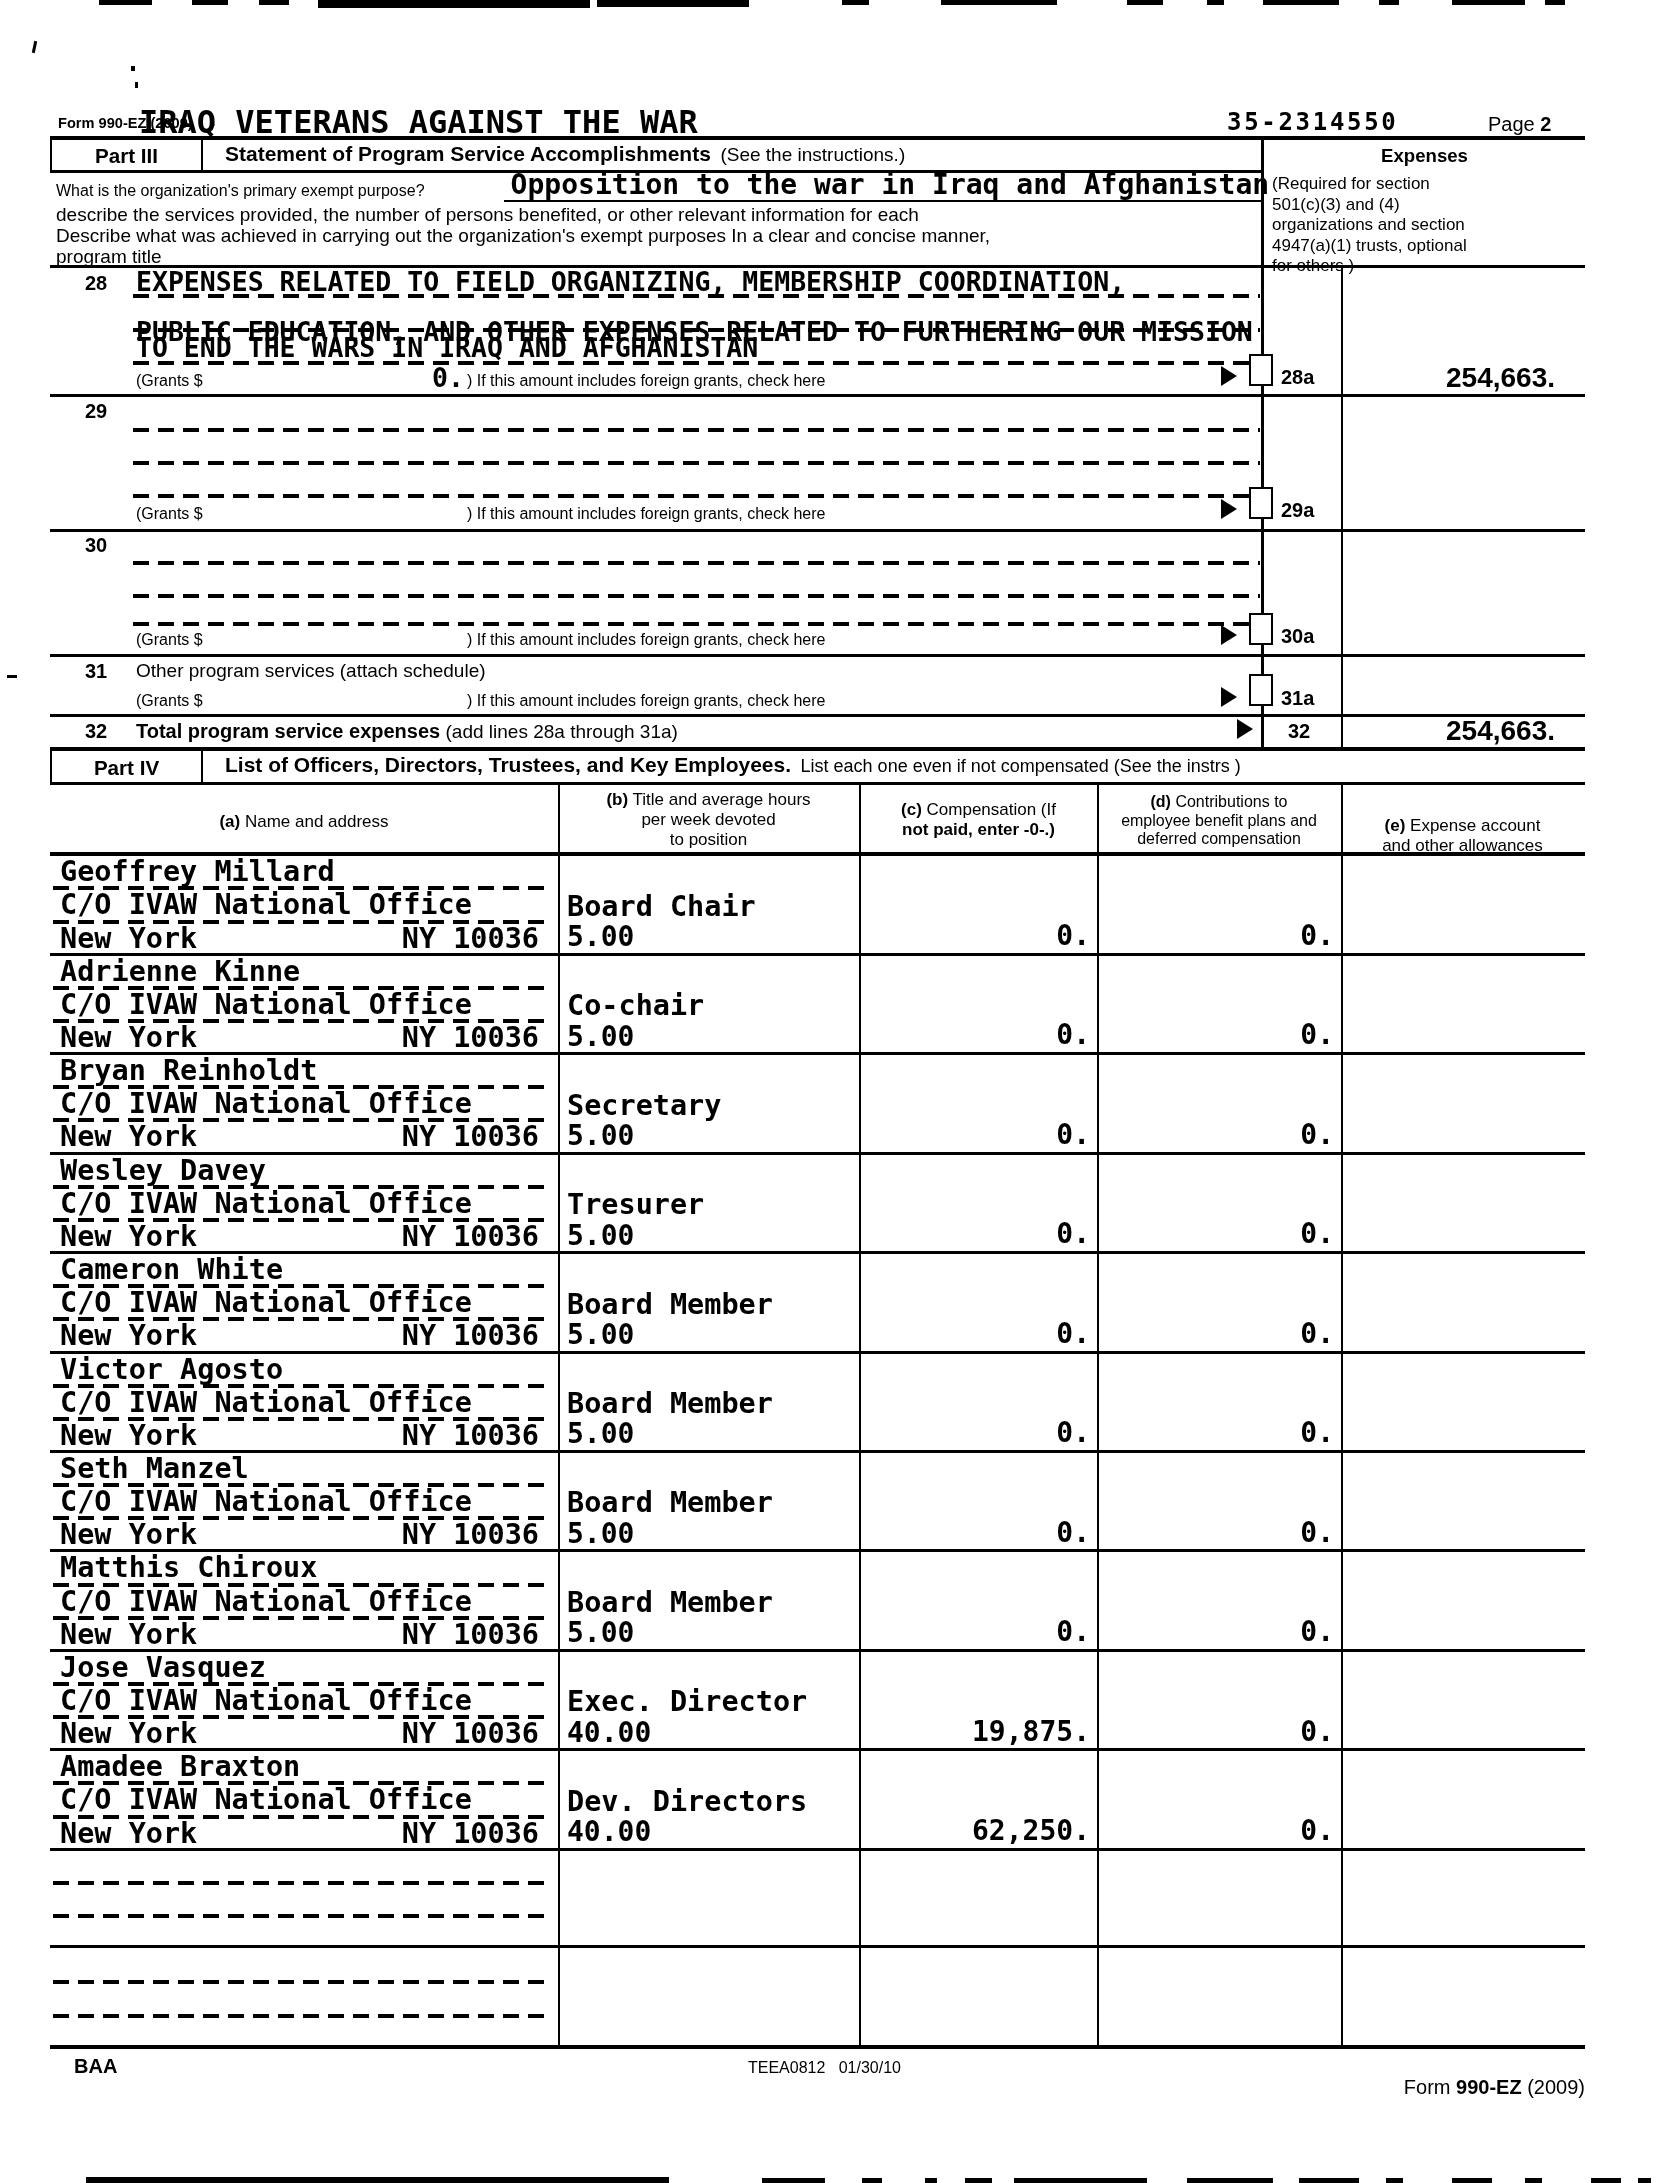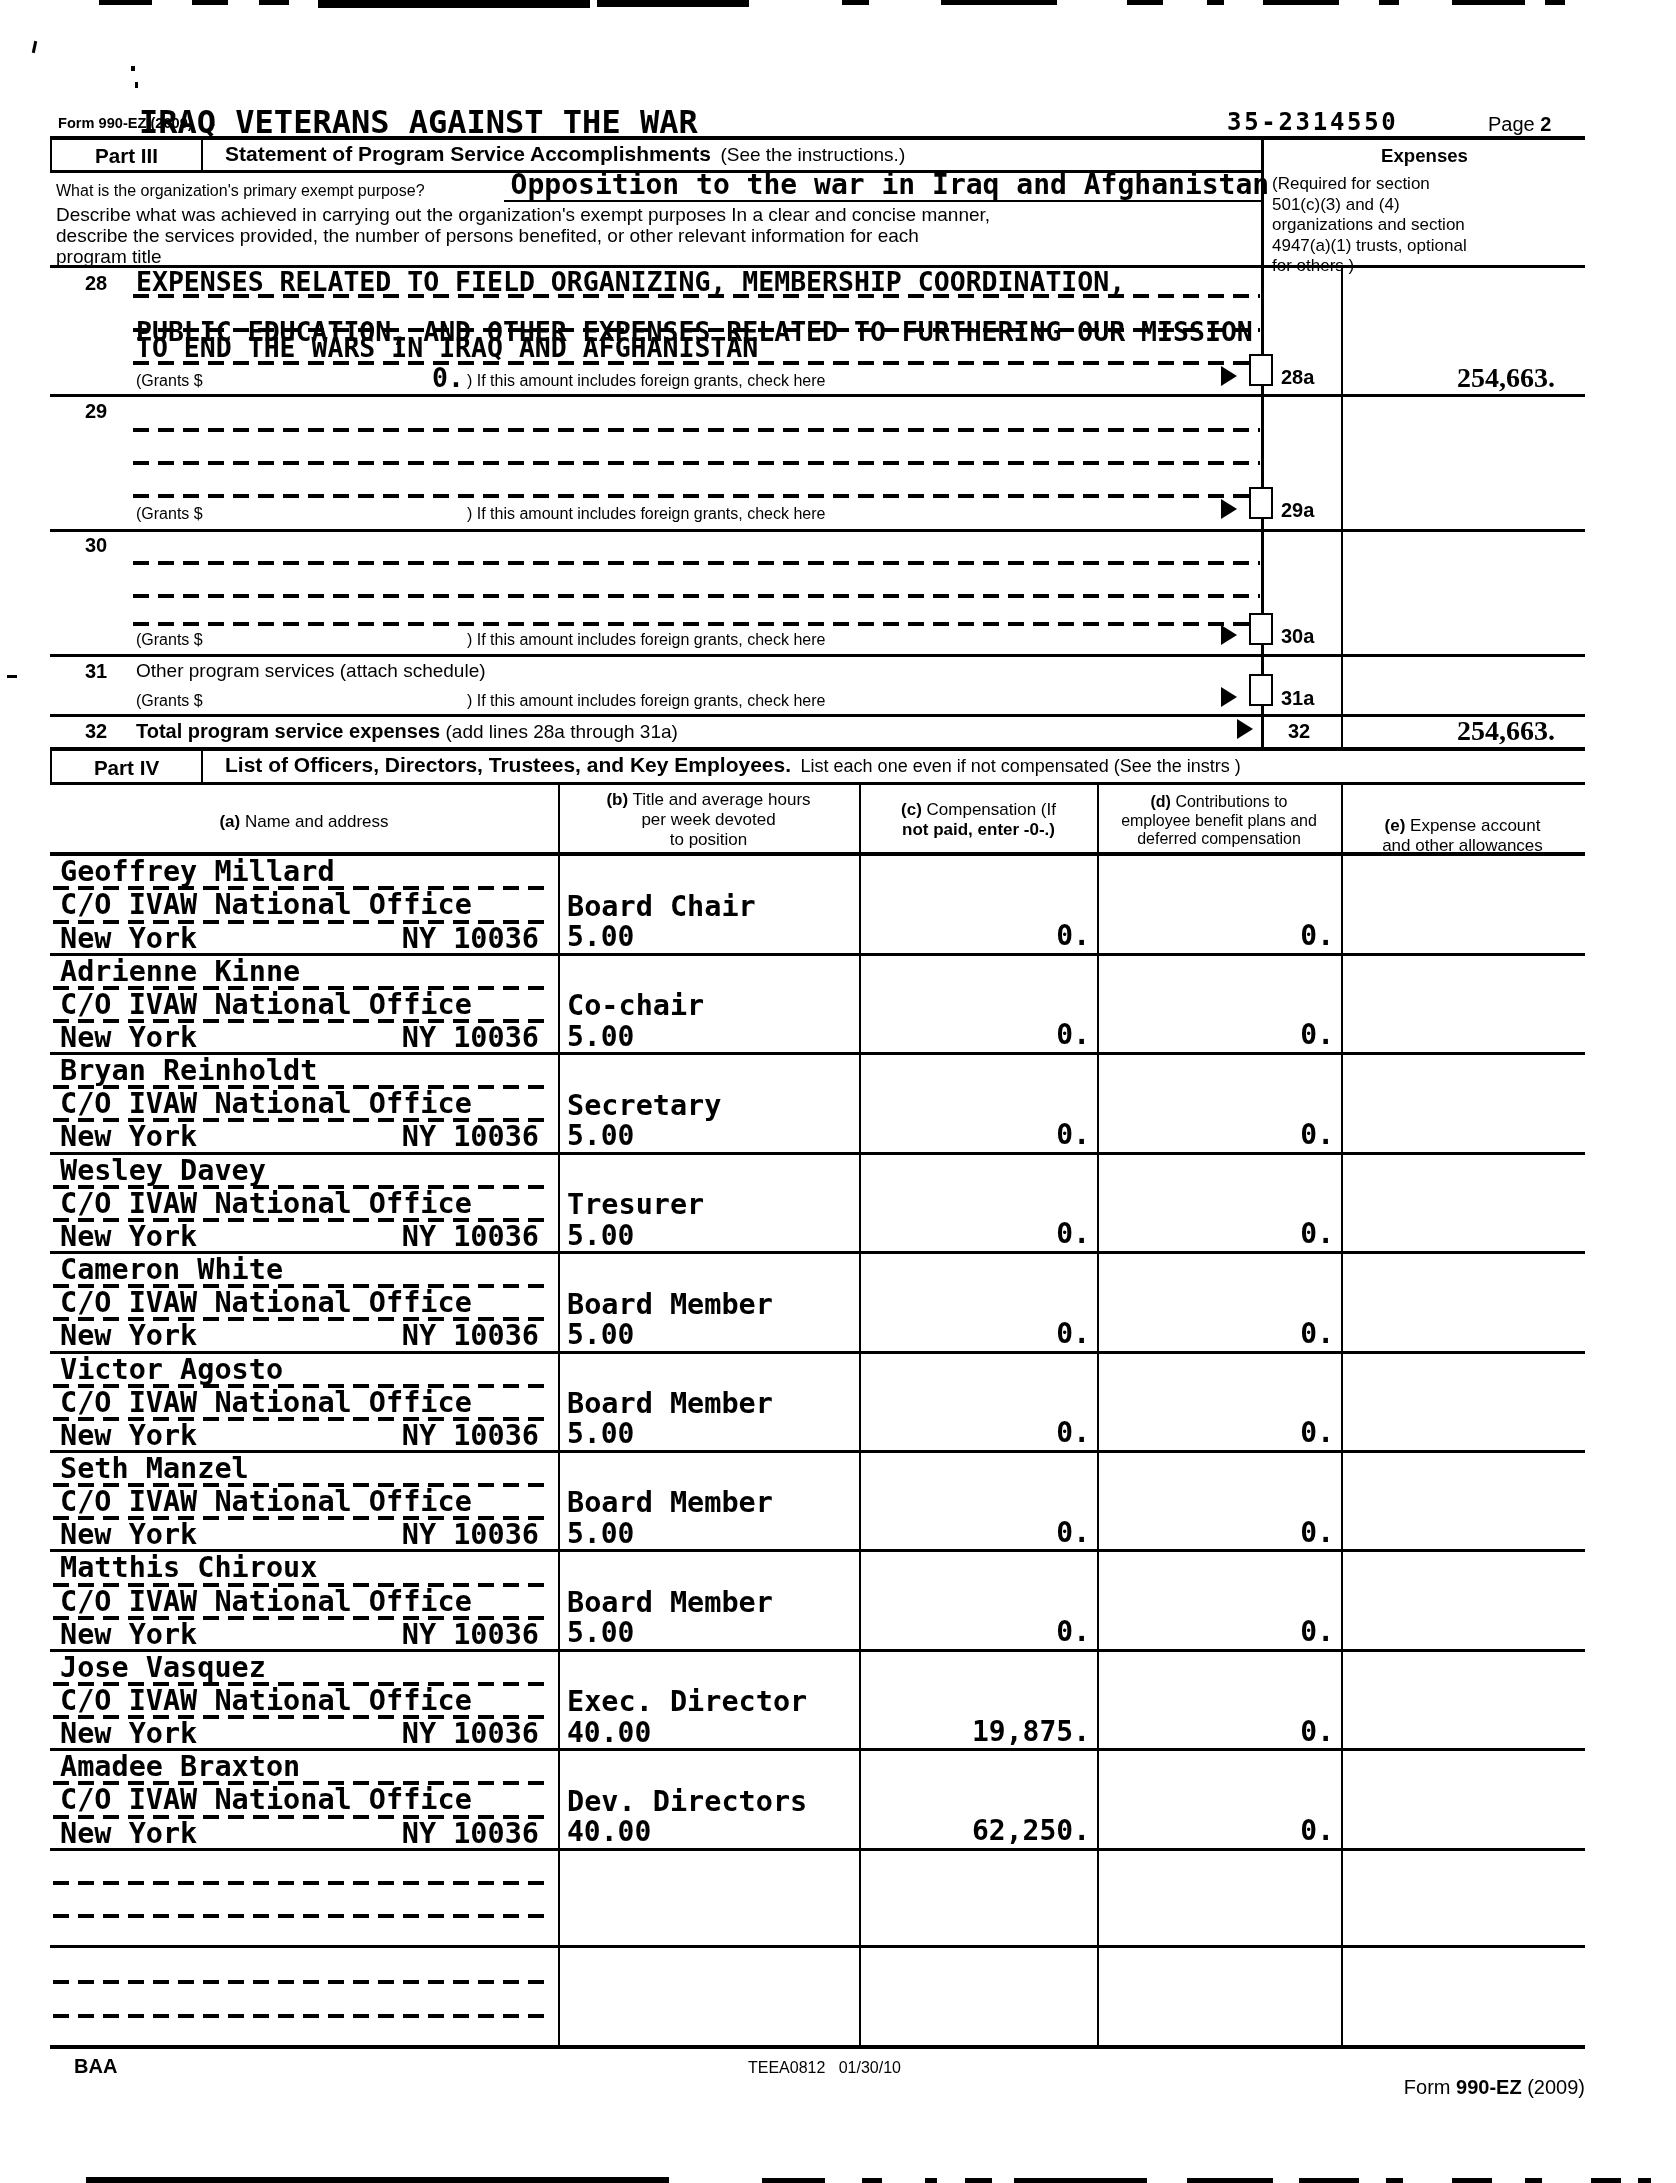--- a/index.html
+++ b/index.html
@@ -15,21 +15,21 @@
   .hline{background:#000;}
   .vline{background:#000;}
   .dash{height:4px;background:repeating-linear-gradient(90deg,#000 0 16px,transparent 16px 25px);}
   .b{font-weight:bold;}
   .sm{font-size:16px;line-height:21px;}
   .body30{font-size:20px;line-height:22.5px;white-space:pre;}
   .note{font-size:17px;line-height:20.6px;}
   .cbx{border:2.7px solid #000;background:#fff;width:20px;height:28px;}
   .arr{width:0;height:0;border-top:10px solid transparent;border-bottom:10px solid transparent;border-left:16.6px solid #000;}
   .rowlabel{font-size:20px;font-weight:bold;}
-  .amount{font-family:Liberation Serif, serif;font-weight:bold;font-size:28px;line-height:29px;text-align:right;}
+  .amount{font-family:Liberation Sans, sans-serif;font-weight:bold;font-size:28px;line-height:29px;text-align:right;}
   .partbox{font-size:20.6px;font-weight:bold;text-align:center;}
   .bartitle{font-size:21px;font-weight:bold;}
   .barnote{font-size:19px;font-weight:normal;}
   .colhdr{font-size:17px;line-height:20px;text-align:center;}
   .colhdr-sm{font-size:16px;line-height:18.6px;text-align:center;}
   .seg{position:absolute;background:#000;}
 </style>
 </head>
 <body>
 
@@ -89,22 +89,22 @@
       <div>4947(a)(1) trusts, optional</div>
       <div>for others )</div>
     </div>
 
     <div class="abs sm" style="left:56px;top:180px;">What is the organization's primary exempt purpose?</div>
     <div class="abs" style="left:504px;top:171px;width:757px;height:29px;border-bottom:2px solid #000;">
       <span class="typed" style="font-size:28px;line-height:28px;margin-left:6.6px;">Opposition to the war in Iraq and Afghanistan</span>
     </div>
 
     <div class="abs" style="left:56px;top:204px;font-size:19px;line-height:21px;">
+      <div>describe the services provided, the number of persons benefited, or other relevant information for each</div>
       <div>Describe what was achieved in carrying out the organization's exempt purposes  In a clear and concise manner,</div>
-      <div>describe the services provided, the number of persons benefited, or other relevant information for each</div>
       <div>program title</div>
     </div>
 
     <div class="abs hline" style="left:50px;top:265px;width:1535px;height:3.3px;"></div>
 
     <div class="abs vline" style="left:1261px;top:136px;width:2.7px;height:611px;"></div>
     <div class="abs vline" style="left:1341px;top:265px;width:2px;height:482px;"></div>
 
     <div>
       <div class="abs rowlabel" style="left:85px;top:272px;">28</div>

